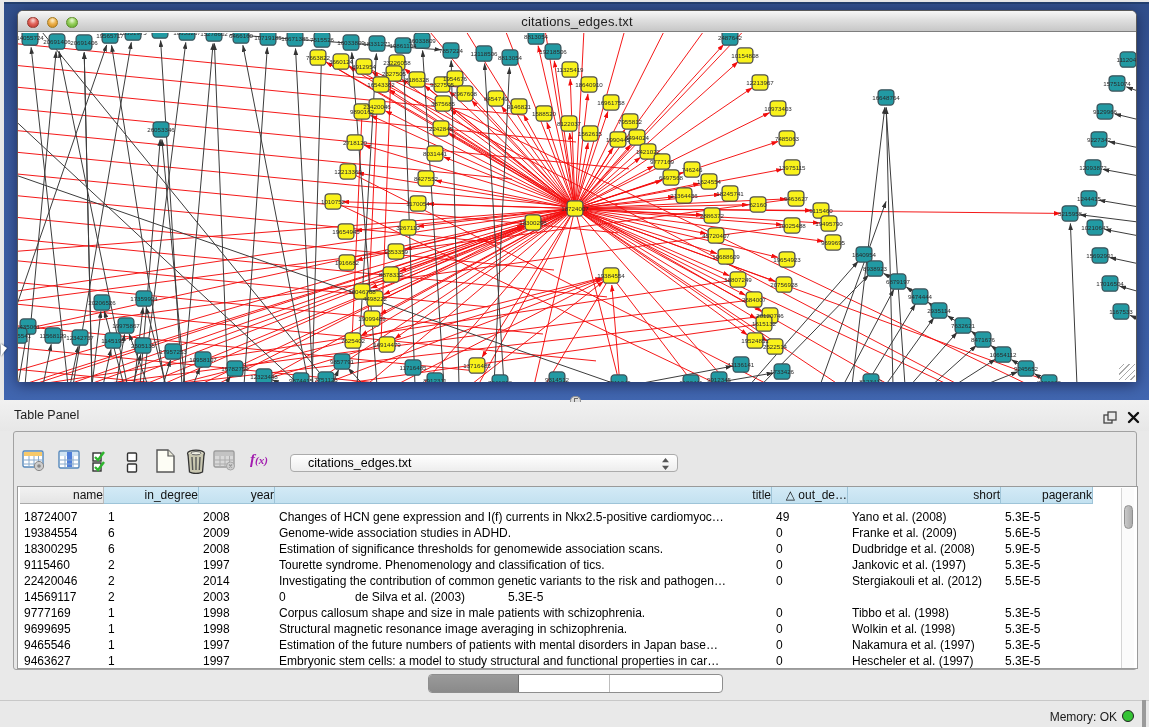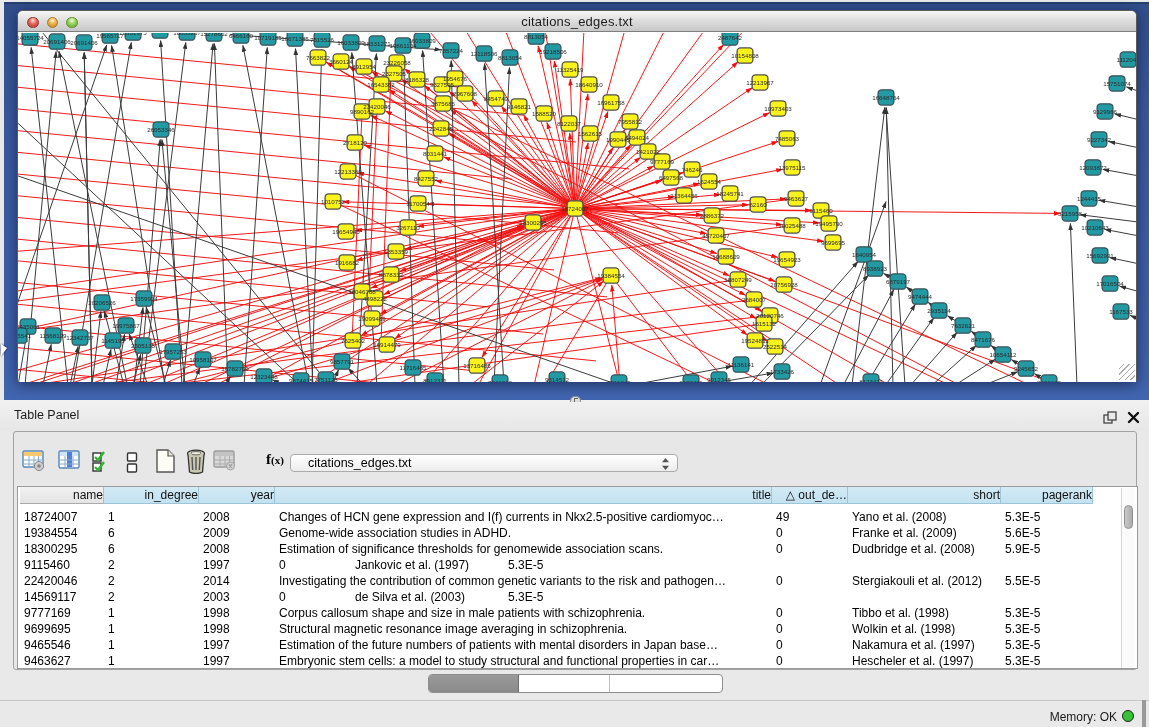--- a/index.html
+++ b/index.html
@@ -658,21 +658,21 @@
  <path d="M8 8 L8.7 21 M12 8 L12 21 M16 8 L15.3 21" stroke="#555" stroke-width="1.4"></path>
  <ellipse cx="12" cy="4.2" rx="5" ry="1.7" fill="#efeee2" stroke="#666" stroke-width="1"></ellipse>
 </svg>
 <svg class="ticon" style="left:199px" width="24" height="23" viewBox="0 0 24 23">
  <rect x="1" y="2" width="20" height="16" rx="1.5" fill="#d9d9d9" stroke="#9a9a9a" stroke-width="1.4"></rect>
  <rect x="2" y="3" width="18" height="4" fill="#c3c3c3"></rect>
  <path d="M2 11 H20 M2 15 H20 M7 7 V18 M12 7 V18 M16.5 7 V18" stroke="#adadad" stroke-width="1"></path>
  <circle cx="17.5" cy="17" r="4" fill="#cfcfcf" stroke="#a5a5a5"></circle>
  <path d="M16 15.5 L19 18.5 M19 15.5 L16 18.5" stroke="#999" stroke-width="1.2"></path>
 </svg>
-<div class="ticon" style="position:absolute;left:252px;top:19px;font-size:15px;font-weight:bold;color:#000000;font-family:'Liberation Serif',serif">f<span style="font-size:11px">(x)</span></div>
+<div class="ticon" style="position:absolute;left:236px;top:19px;font-size:15px;font-style:italic;font-weight:bold;color:#a21caf;font-family:'Liberation Serif',serif">f<span style="font-size:11px">(x)</span></div>
 
   <div class="ddown">citations_edges.txt
     <svg width="9" height="14" viewBox="0 0 9 14">
         <path d="M4.5,1 L8,5.2 L1,5.2 z M4.5,13 L1,8.8 L8,8.8 z" fill="#555"></path>
       </svg>
   </div>
   <div class="tbl">
     <div class="thead">
       <div class="h first" style="width:84px">name</div>
       <div class="h" style="width:95px">in_degree</div>
@@ -707,20 +707,21 @@
           <div class="c" style="width:76px">2008</div>
           <div class="c" style="width:497px">Estimation of significance thresholds for genomewide association scans.</div>
           <div class="c" style="width:76px">0</div>
           <div class="c" style="width:153px">Dudbridge et al. (2008)</div>
           <div class="c" style="width:92px">5.9E‑5</div>
         </div>
 <div class="tr">
           <div class="c" style="width:84px">9115460</div>
           <div class="c" style="width:95px">2</div>
           <div class="c" style="width:76px">1997</div>
+          <div class="c" style="width:497px">Tourette syndrome. Phenomenology and classification of tics.</div>
           <div class="c" style="width:76px">0</div>
           <div class="c" style="width:153px">Jankovic et al. (1997)</div>
           <div class="c" style="width:92px">5.3E‑5</div>
         </div>
 <div class="tr">
           <div class="c" style="width:84px">22420046</div>
           <div class="c" style="width:95px">2</div>
           <div class="c" style="width:76px">2014</div>
           <div class="c" style="width:497px">Investigating the contribution of common genetic variants to the risk and pathogen…</div>
           <div class="c" style="width:76px">0</div>

